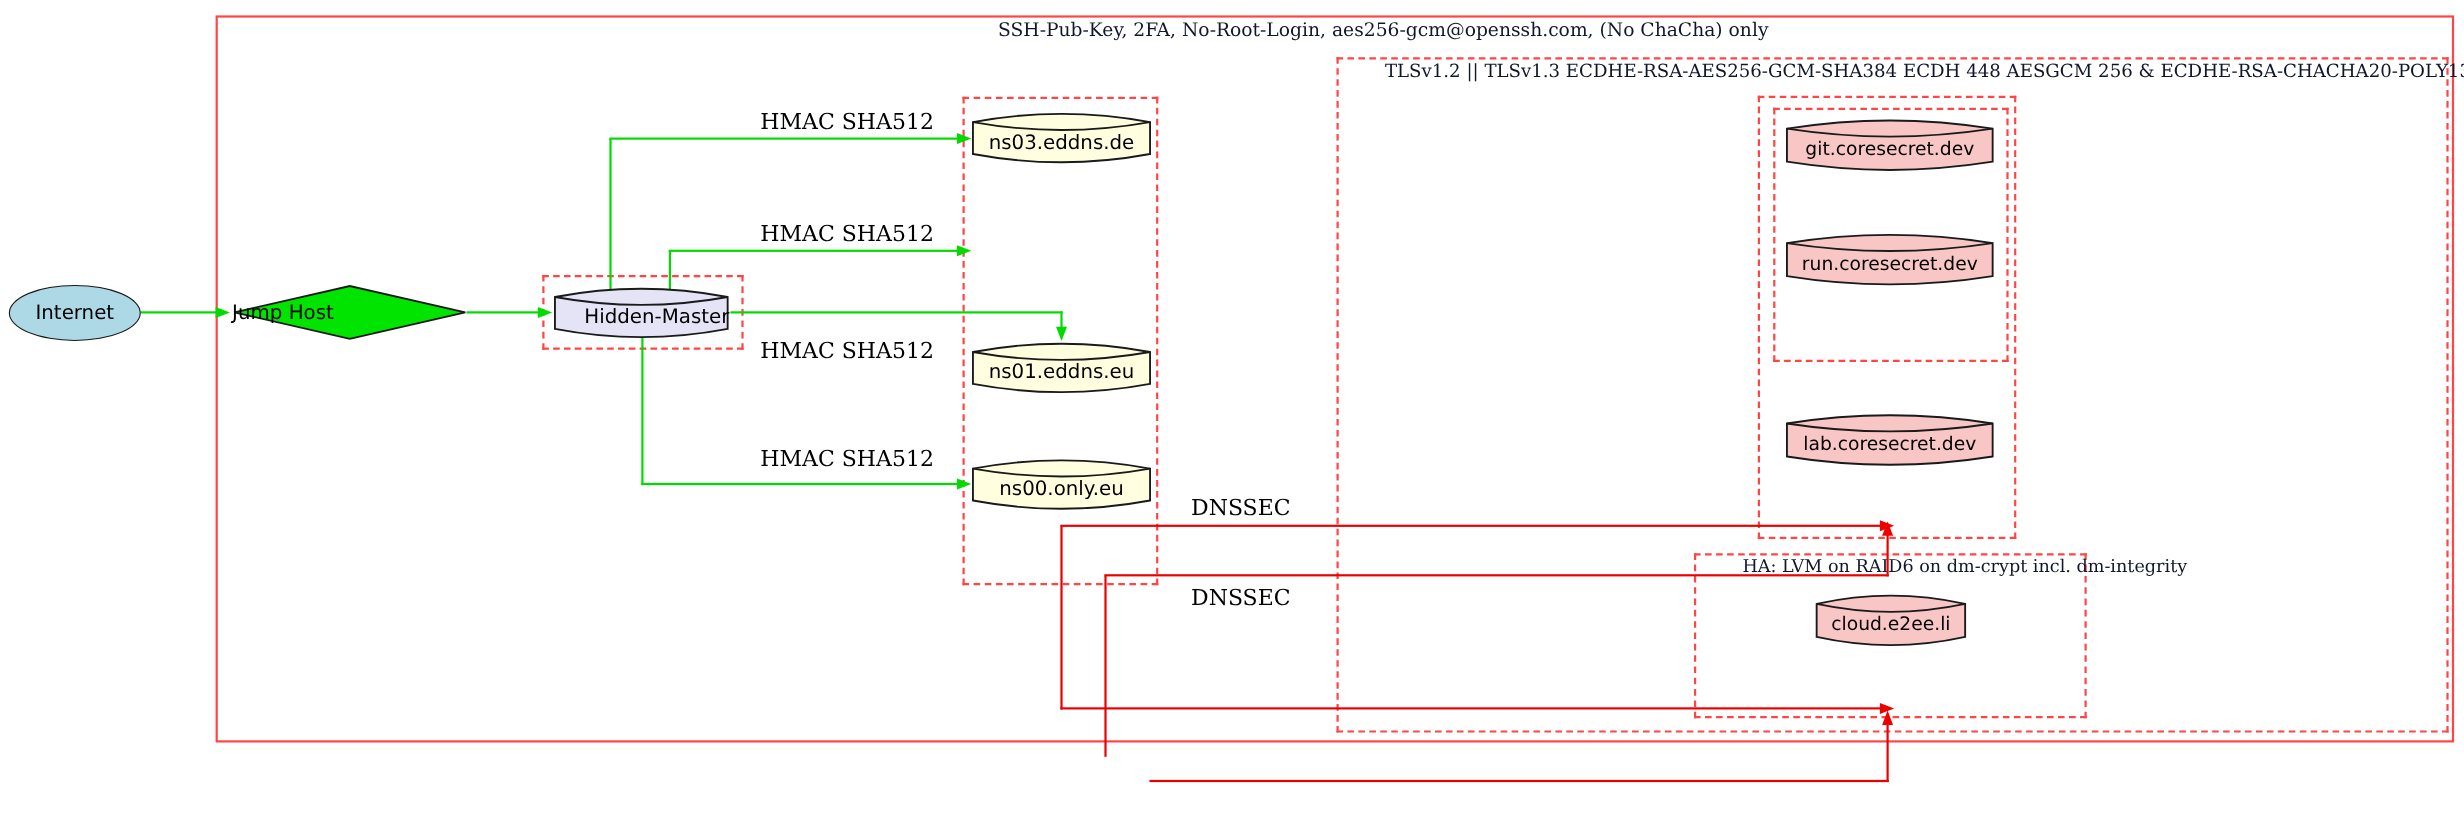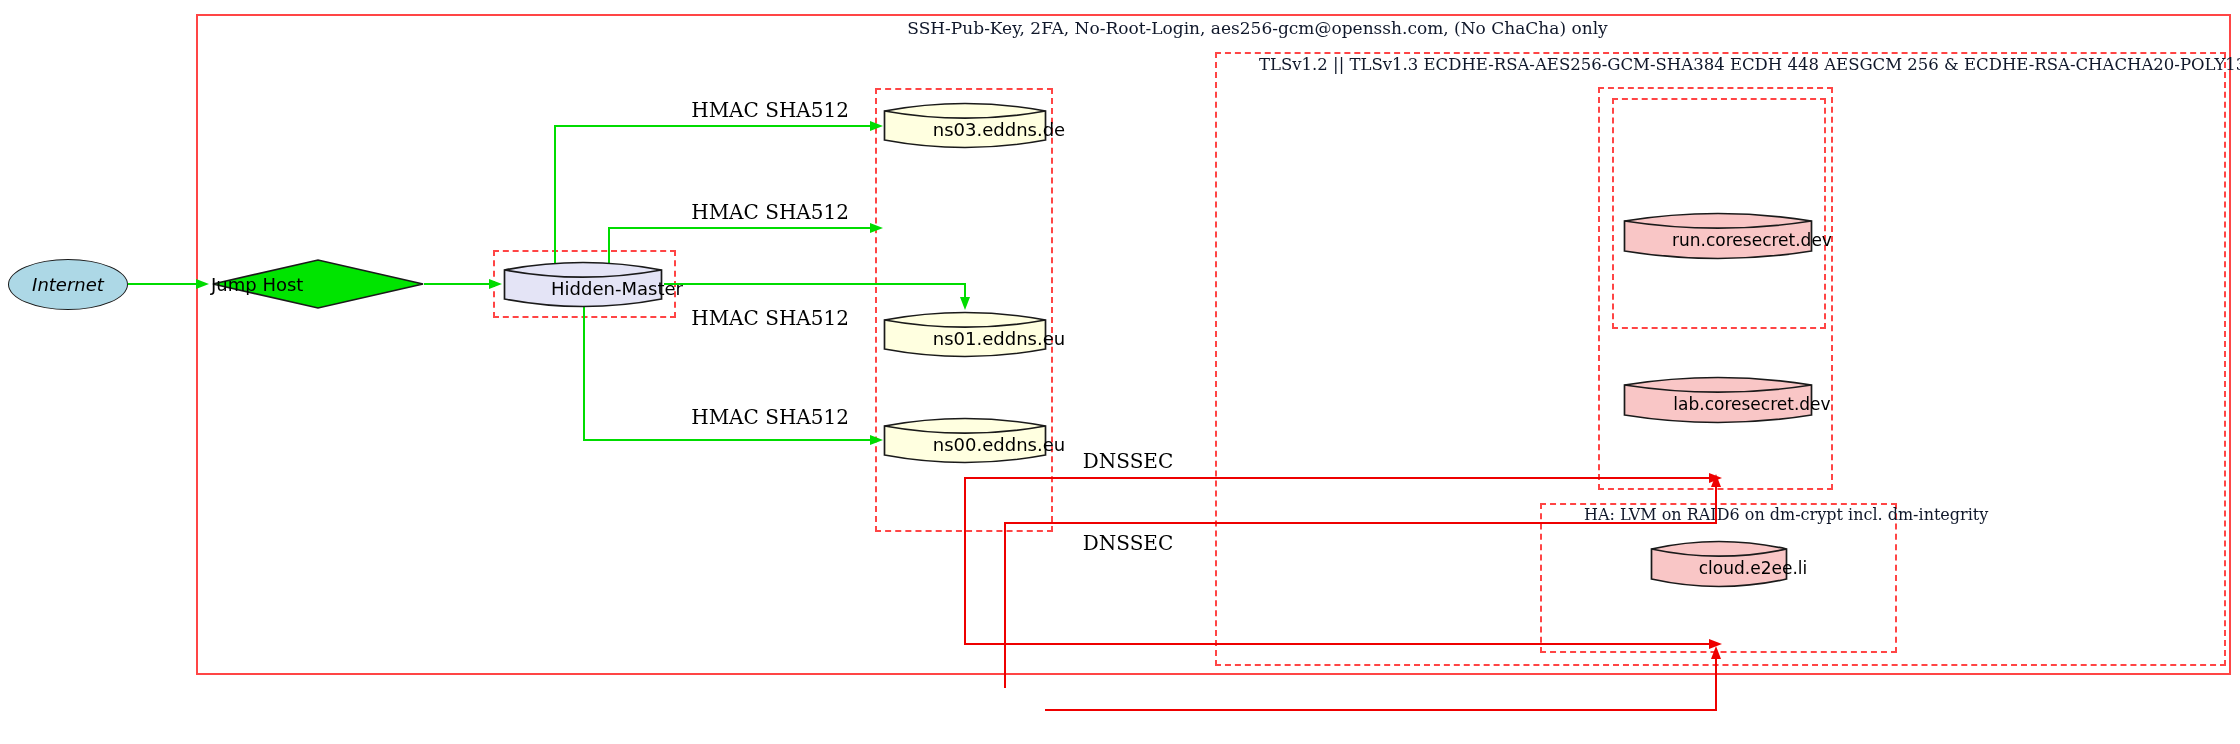--- a/index.html
+++ b/index.html
@@ -21,21 +21,21 @@
   .ah{position:absolute;width:0;height:0;}
   .ar-g{border-top:5px solid transparent;border-bottom:5px solid transparent;border-left:13px solid var(--c-green);}
   .ad-g{border-left:5px solid transparent;border-right:5px solid transparent;border-top:13px solid var(--c-green);}
   .ar-r{border-top:5px solid transparent;border-bottom:5px solid transparent;border-left:13px solid var(--c-red);}
   .au-r{border-left:5px solid transparent;border-right:5px solid transparent;border-bottom:13px solid var(--c-red);}
   
   .node{position:absolute;display:flex;align-items:center;justify-content:center;
         font-size:18px;color:#000;white-space:nowrap;}
   .ellipse{border:1.7px solid #1a1a1a;border-radius:50%;box-sizing:border-box;}
   .blue{background:var(--c-blue);}
-  .cyl{background:transparent;padding-left:34px;}
+  .cyl{background:transparent;}
   .cyl .cyl-label{position:relative;z-index:2;padding-top:7px;}
   .cyl svg{position:absolute;left:0;top:0;z-index:1;overflow:visible;}
   .fill-yellow{background-color:var(--c-yellow);}
   .fill-pink{background-color:var(--c-pink);}
   .fill-lavender{background-color:var(--c-lavender);}
   .diamond-label{position:absolute;width:100%;text-align:left;z-index:2;}
 </style>
 </head>
 <body>
 
@@ -91,32 +91,32 @@
   <div class="ev r" style="left:1715px;top:658px;height:53px;"></div>
   <div class="ah au-r" style="left:1711px;top:646px;"></div>
 
   <div class="elabel" style="left:649px;top:97px;width:200px;text-align:right;">HMAC SHA512</div>
   <div class="elabel" style="left:649px;top:199px;width:200px;text-align:right;">HMAC SHA512</div>
   <div class="elabel" style="left:649px;top:305px;width:200px;text-align:right;">HMAC SHA512</div>
   <div class="elabel" style="left:649px;top:404px;width:200px;text-align:right;">HMAC SHA512</div>
   <div class="elabel" style="left:1028px;top:448px;width:200px;text-align:center;">DNSSEC</div>
   <div class="elabel" style="left:1028px;top:530px;width:200px;text-align:center;">DNSSEC</div>
 
-  <div class="node ellipse blue" style="left:8px;top:259px;width:120px;height:51px;font-style:italic;">
+  <div class="node ellipse blue" style="left:8px;top:259px;width:120px;height:51px;">
     <span>Internet</span>
   </div>
 
   <div class="node" style="left:211px;top:258px;width:214px;height:52px;">
     <svg width="214" height="52" style="position:absolute;left:0;top:0;">
       <polygon points="2,26 107,2 212,26 107,50" style="fill:var(--c-diamond);stroke:#1a1a1a;stroke-width:1.7"></polygon>
     </svg>
     <span class="diamond-label">Jump Host</span>
   </div>
 
-  <div class="node cyl fill-lavender" style="left: 503px; top: 261px; width: 160px; height: 47px; background-color: transparent;">
+  <div class="node cyl fill-lavender" style="left: 503px; top: 261px; width: 160px; height: 47px; background-color: transparent; justify-content: flex-end;">
       <svg width="160" height="47">
         <path d="M1.5 9 Q80 -6 158.5 9 L158.5 38 Q80 53 1.5 38 Z" fill="rgb(228, 228, 246)" stroke="#1a1a1a" stroke-width="1.7"></path>
         <path d="M1.5 9 Q80 23.4 158.5 9" fill="none" stroke="#1a1a1a" stroke-width="1.7"></path>
       </svg>
     <span class="cyl-label">Hidden-Master</span>
   </div>
 
   <div class="node cyl fill-yellow" style="left: 883px; top: 102px; width: 164px; height: 47px; background-color: transparent;">
       <svg width="164" height="47">
         <path d="M1.5 9 Q82 -6 162.5 9 L162.5 38 Q82 53 1.5 38 Z" fill="rgb(255, 255, 224)" stroke="#1a1a1a" stroke-width="1.7"></path>
@@ -129,23 +129,30 @@
         <path d="M1.5 9 Q82 -6 162.5 9 L162.5 38 Q82 53 1.5 38 Z" fill="rgb(255, 255, 224)" stroke="#1a1a1a" stroke-width="1.7"></path>
         <path d="M1.5 9 Q82 23.4 162.5 9" fill="none" stroke="#1a1a1a" stroke-width="1.7"></path>
       </svg>
     <span class="cyl-label">ns01.eddns.eu</span>
   </div>
   <div class="node cyl fill-yellow" style="left: 883px; top: 417px; width: 164px; height: 47px; background-color: transparent;">
       <svg width="164" height="47">
         <path d="M1.5 9 Q82 -6 162.5 9 L162.5 38 Q82 53 1.5 38 Z" fill="rgb(255, 255, 224)" stroke="#1a1a1a" stroke-width="1.7"></path>
         <path d="M1.5 9 Q82 23.4 162.5 9" fill="none" stroke="#1a1a1a" stroke-width="1.7"></path>
       </svg>
-    <span class="cyl-label">ns00.eddns.eu</span>
+    <span class="cyl-label">ns00.only.eu</span>
   </div>
 
+  <div class="node cyl fill-pink" style="left: 1623px; top: 108px; width: 190px; height: 48px; font-size: 17px; background-color: transparent;">
+      <svg width="190" height="48">
+        <path d="M1.5 9 Q95 -6 188.5 9 L188.5 39 Q95 54 1.5 39 Z" fill="rgb(249, 198, 198)" stroke="#1a1a1a" stroke-width="1.7"></path>
+        <path d="M1.5 9 Q95 23.4 188.5 9" fill="none" stroke="#1a1a1a" stroke-width="1.7"></path>
+      </svg>
+    <span class="cyl-label">git.coresecret.dev</span>
+  </div>
   <div class="node cyl fill-pink" style="left: 1623px; top: 212px; width: 190px; height: 48px; font-size: 17px; background-color: transparent;">
       <svg width="190" height="48">
         <path d="M1.5 9 Q95 -6 188.5 9 L188.5 39 Q95 54 1.5 39 Z" fill="rgb(249, 198, 198)" stroke="#1a1a1a" stroke-width="1.7"></path>
         <path d="M1.5 9 Q95 23.4 188.5 9" fill="none" stroke="#1a1a1a" stroke-width="1.7"></path>
       </svg>
     <span class="cyl-label">run.coresecret.dev</span>
   </div>
   <div class="node cyl fill-pink" style="left: 1623px; top: 376px; width: 190px; height: 48px; font-size: 17px; background-color: transparent;">
       <svg width="190" height="48">
         <path d="M1.5 9 Q95 -6 188.5 9 L188.5 39 Q95 54 1.5 39 Z" fill="rgb(249, 198, 198)" stroke="#1a1a1a" stroke-width="1.7"></path>

